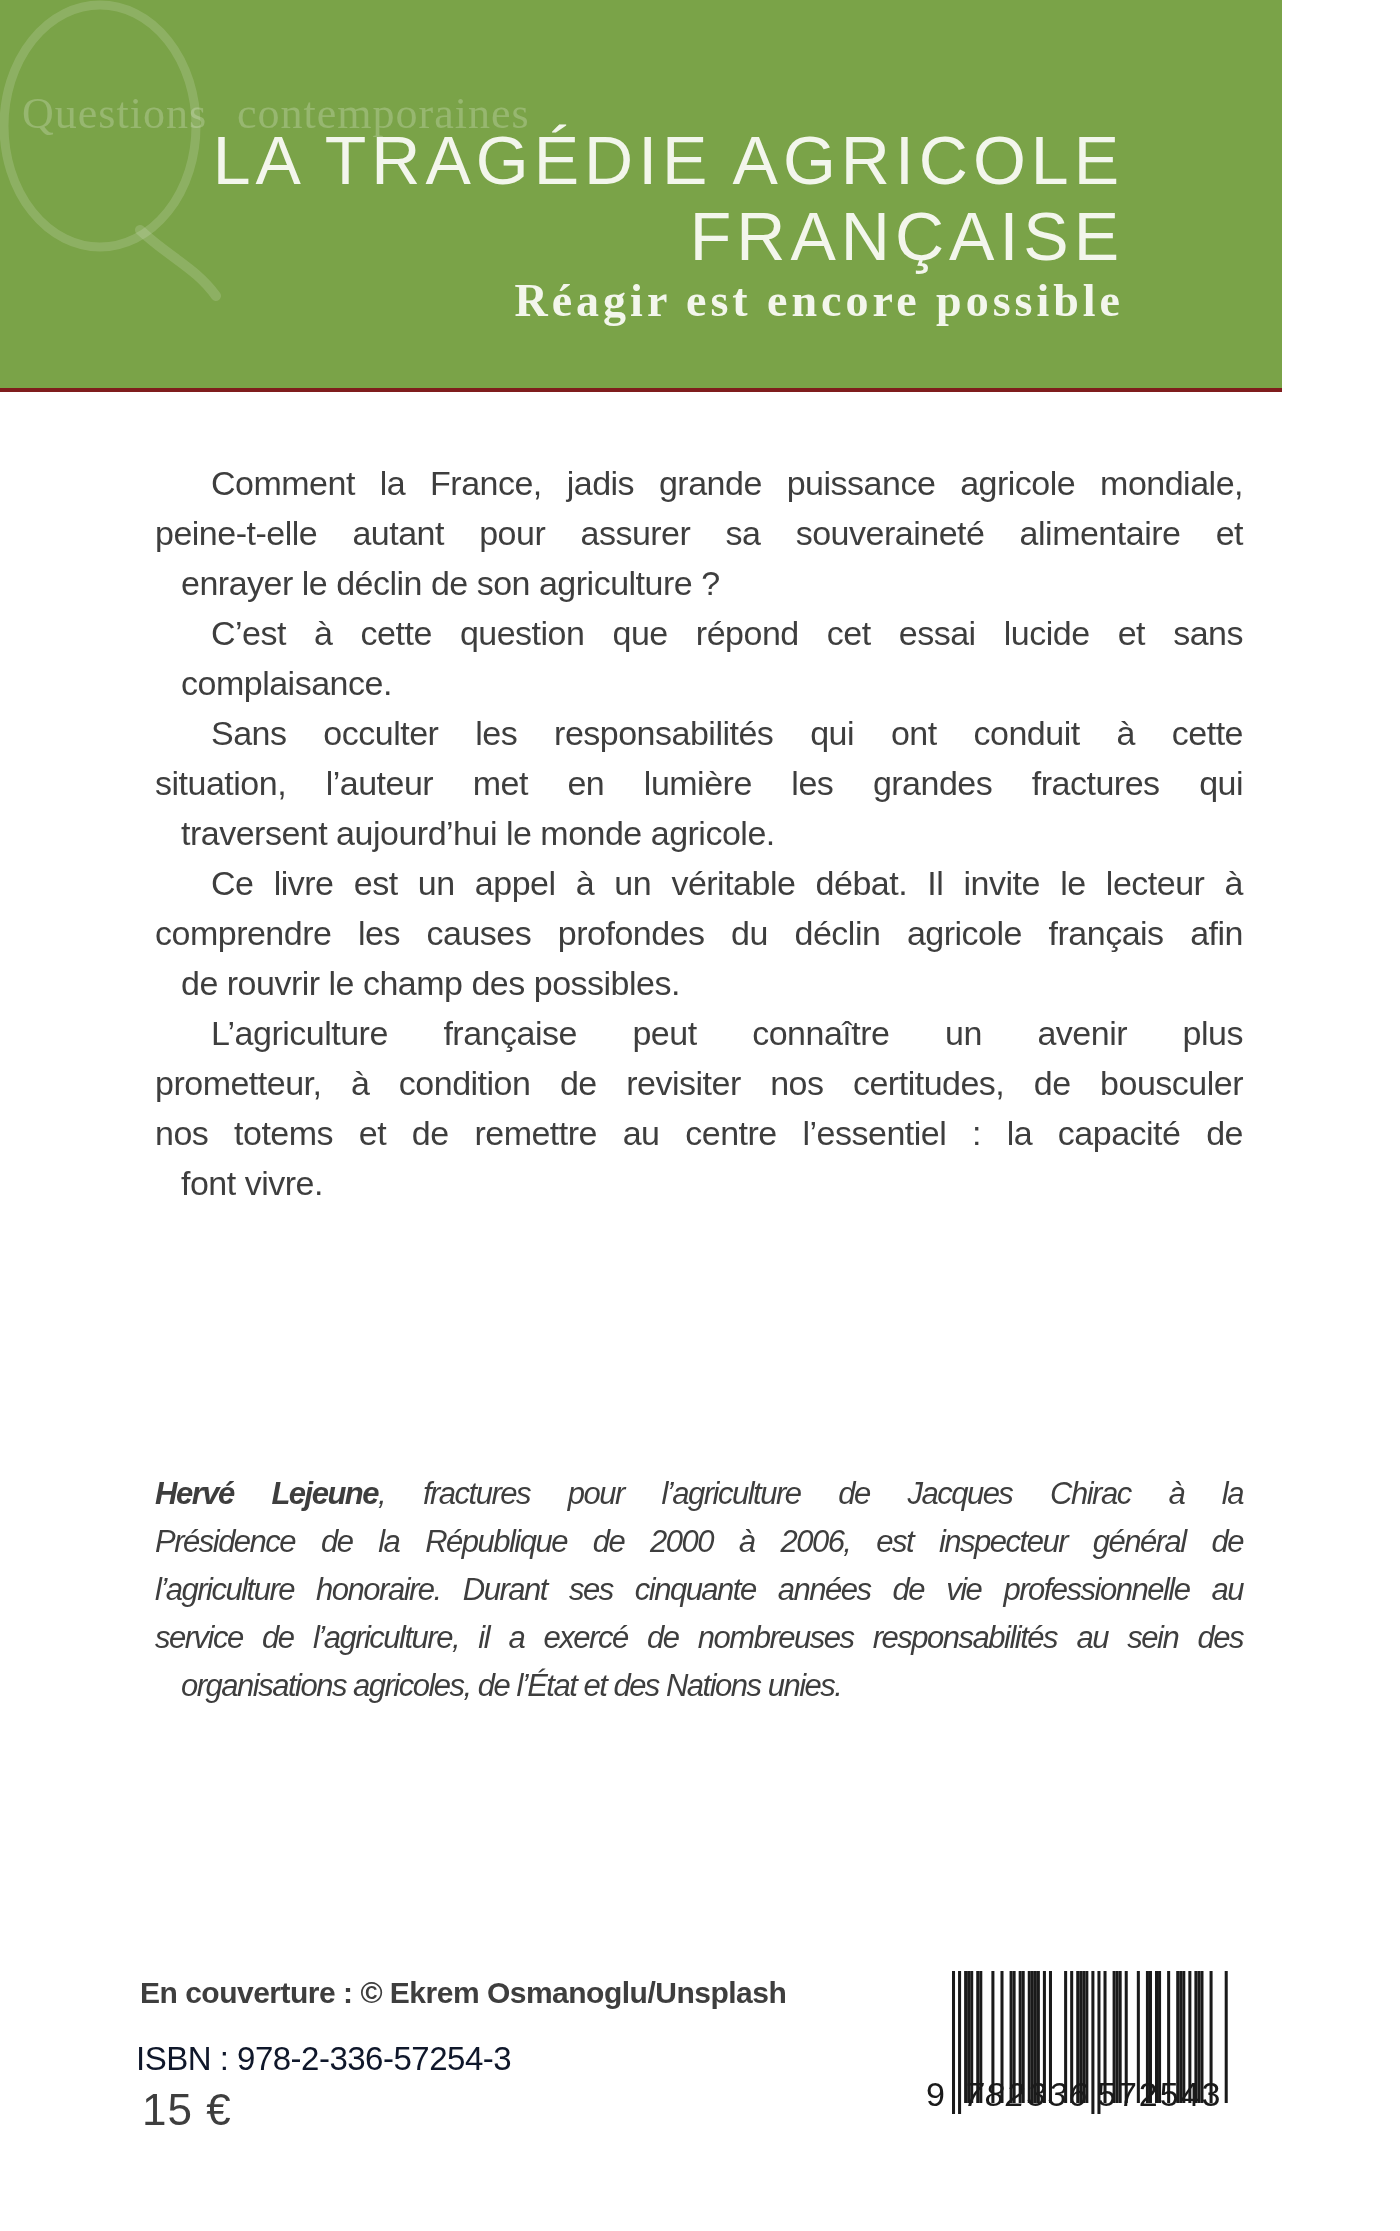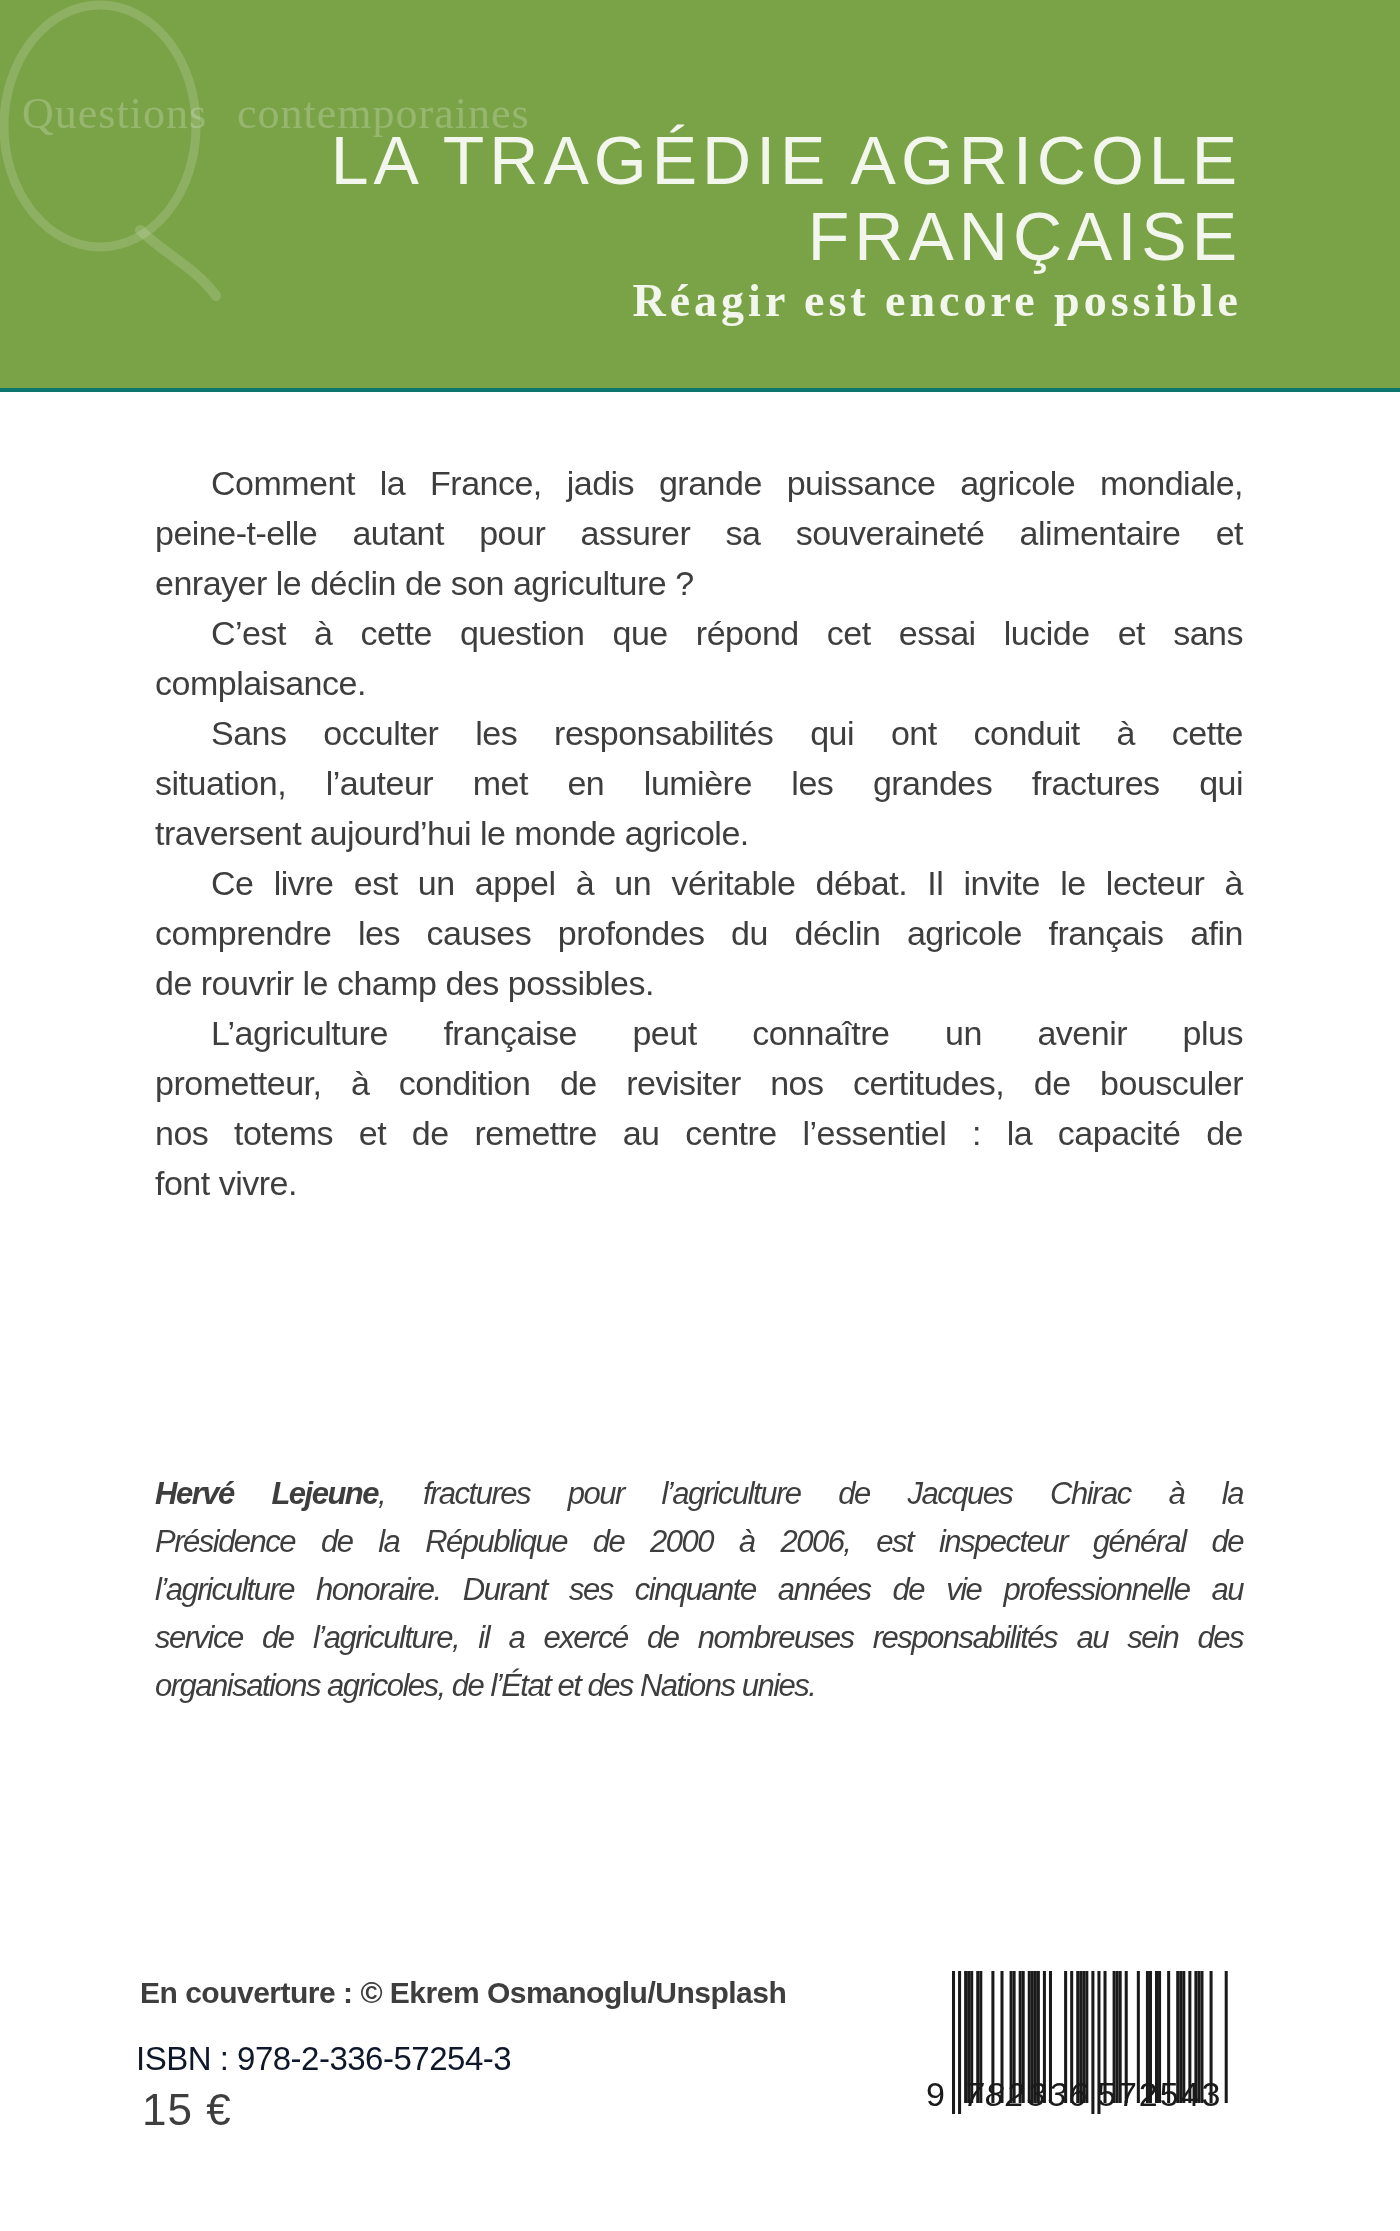--- a/index.html
+++ b/index.html
@@ -2,22 +2,22 @@
 <html><head>
 <meta charset="utf-8">
 <style>
   html,body { margin:0; padding:0; background:#ffffff; }
   .page {
     position:relative; width:1400px; height:2231px; background:#ffffff;
     font-family:"Liberation Sans", sans-serif; overflow:hidden;
   }
   
   .header {
-    position:absolute; left:0; top:0; width:1400px; height:388px;
-    background:#7aa348; border-bottom:4px solid #0f766e;
+    position:absolute; left:0; top:0; width:1282px; height:388px;
+    background:#7aa348; border-bottom:4px solid #7f1d1d;
   }
   .wm-svg { position:absolute; left:0; top:0; }
   .wm-word {
     position:absolute; font-family:"Liberation Serif", serif;
     font-size:44px; line-height:44px; color:rgba(255,255,255,0.22);
     letter-spacing:1px; white-space:nowrap;
   }
   .wm-q1 { left:22px;  top:92px; }
   .wm-q2 { left:237px; top:92px; }
   .title {
@@ -32,21 +32,21 @@
   }
   
   .body-block {
     position:absolute; left:155px; top:458px; width:1088px;
     font-size:34px; line-height:50px; letter-spacing:-0.5px;
     font-weight:300; color:#3e3e3e;
   }
   .para { margin:0; }
   .para .jline:first-child { text-indent:56px; }
   .jline { text-align:justify; text-align-last:justify; }
-  .jline.last { text-align-last:left; }
+  .jline.last { text-align-last:left;margin-left:26px; }
   
   .bio-block {
     position:absolute; left:155px; top:1470px; width:1088px;
     font-style:italic; font-size:31px; line-height:48px;
     letter-spacing:-1.5px; color:#3e3e3e; font-weight:300;
   }
   .bio-name { font-weight:700; }
   
   .credit {
     position:absolute; left:140px; top:1976px; font-size:30px;

